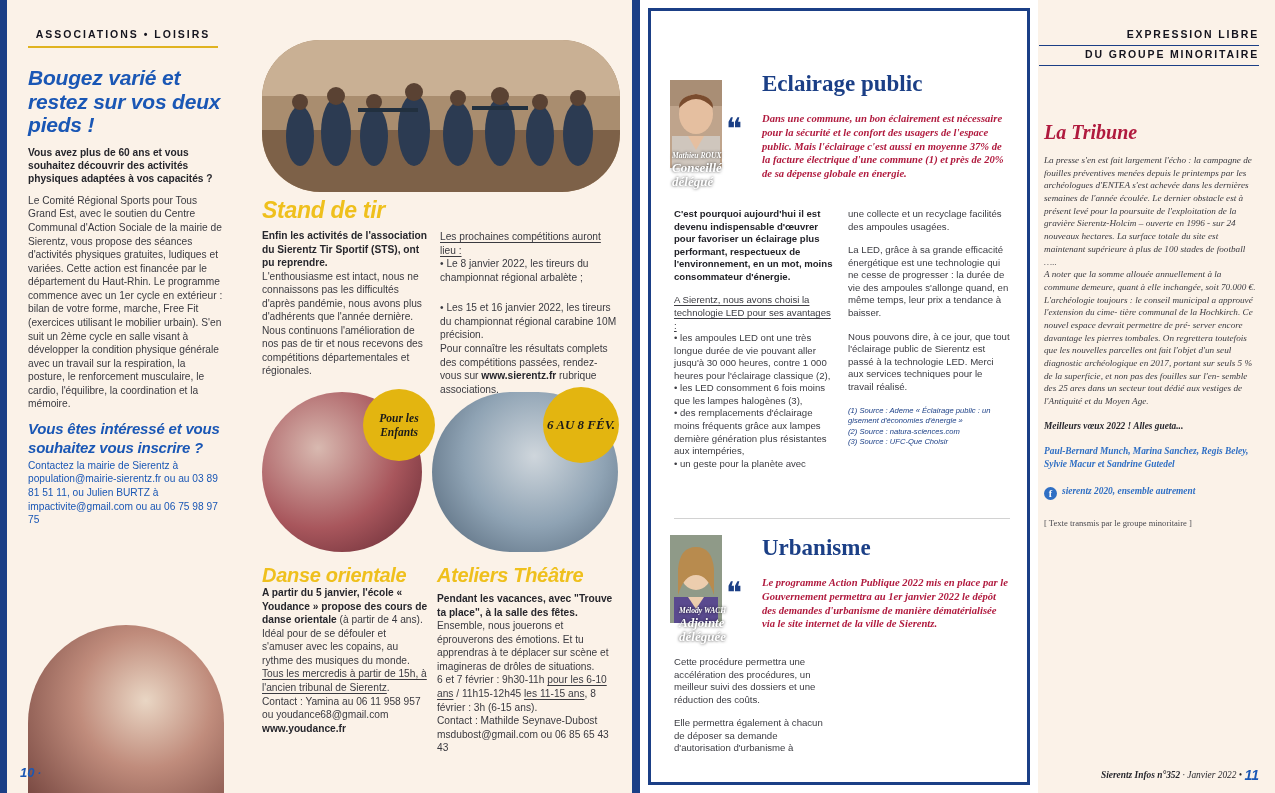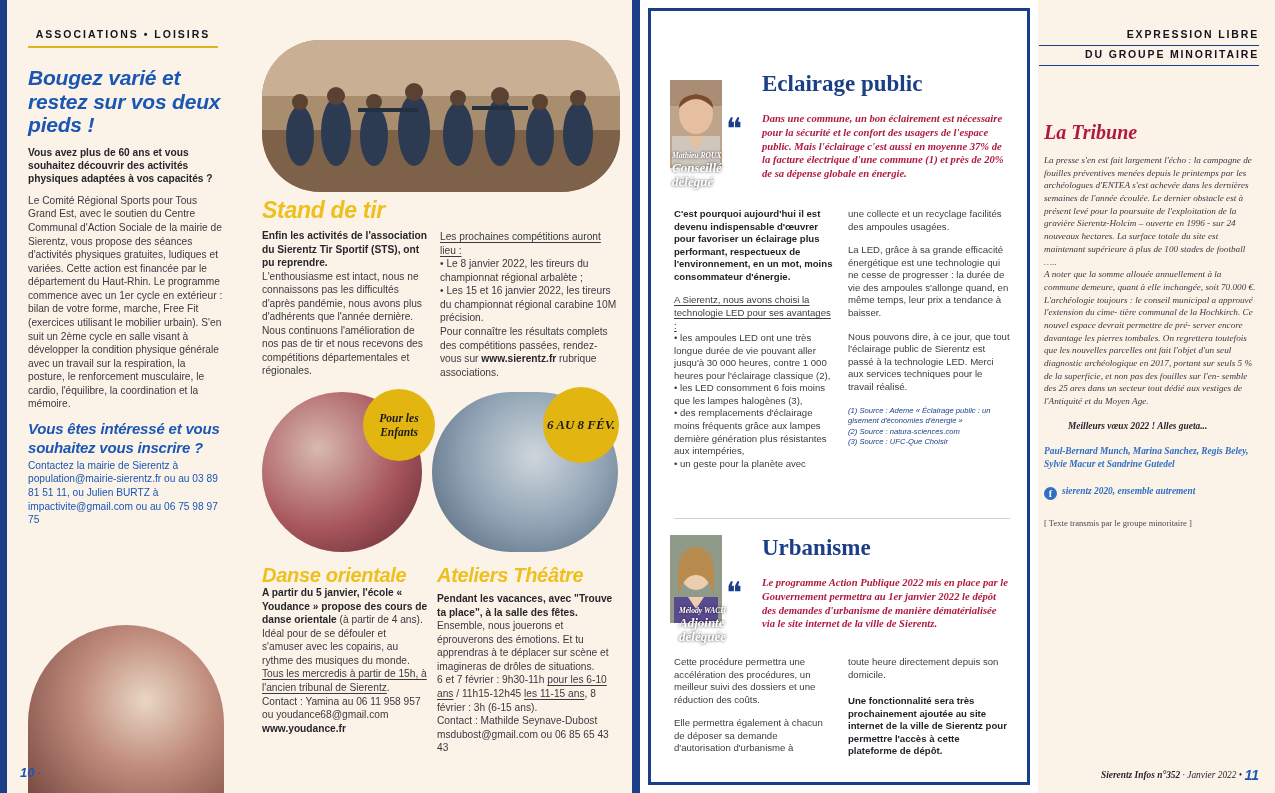--- a/index.html
+++ b/index.html
@@ -129,21 +129,21 @@
   .portrait-role { font-weight: 700; font-size: 13px; }
 
   .rp-body { font: 400 9.6px/1.31 "Liberation Sans", sans-serif; color: #3c3c42; }
   .rp-lead { font: 700 9.6px/1.31 "Liberation Sans", sans-serif; color: #232329; }
   .src { font: italic 400 7.6px/1.28 "Liberation Sans", sans-serif; color: #1b3f86; }
   .rule { position: absolute; height: 1px; background: #d2d2d2; }
 
   
   .trib-title { font: italic 700 20px/1 "Liberation Serif", serif; color: #b01a3e; }
   .trib-body { font: italic 400 9.2px/1.38 "Liberation Serif", serif; color: #3a3a40; }
-  .trib-bold { font: italic 700 9.4px/1.38 "Liberation Serif", serif; color: #26262c; margin-left: 24px; }
+  .trib-bold { font: italic 700 9.4px/1.38 "Liberation Serif", serif; color: #26262c; }
   .trib-blue { font: italic 700 9.4px/1.38 "Liberation Serif", serif; color: #2f6fc4; }
   .trib-note { font: 400 8.6px/1.3 "Liberation Serif", serif; color: #4a4a50; }
   .fb {
     display:inline-block; width: 13px; height: 13px; border-radius: 50%;
     background: #2f6fc4; color:#fff; font: 700 10px/13px "Liberation Serif", serif;
     text-align:center; vertical-align:-3px; margin-right:5px;
   }
 
   
   .pg-left { position: absolute; left: 20px; top: 766px;
@@ -223,21 +223,21 @@
   <div class="badge" id="badge-fev">6 AU 8 FÉV.</div>
 
   <div style="position:absolute;left:262px;top:198px;width:165px;">
     <div class="h-yellow" style="margin-bottom:7px;">Stand de tir</div>
     <p class="lead" style="margin-bottom:0;">Enfin les activités de l'association du Sierentz Tir Sportif (STS), ont pu reprendre.</p>
     <p class="body-t">L'enthousiasme est intact, nous ne connaissons pas les difficultés d'après pandémie, nous avons plus d'adhérents que l'année dernière. Nous continuons l'amélioration de nos pas de tir et nous recevons des compétitions départementales et régionales.</p>
   </div>
 
   <div style="position:absolute;left:440px;top:230px;width:178px;">
     <p class="body-t" style="margin-bottom:0;"><u class="ul">Les prochaines compétitions auront lieu :</u></p>
-    <p class="body-t" style="margin-bottom:0;">• Le 8 janvier 2022, les tireurs du championnat régional arbalète ;</p>
+    <p class="body-t" style="margin-bottom:17px;">• Le 8 janvier 2022, les tireurs du championnat régional arbalète ;</p>
     <p class="body-t" style="margin-bottom:0;">• Les 15 et 16 janvier 2022, les tireurs du championnat régional carabine 10M précision.</p>
     <p class="body-t" style="margin-bottom:0;"><span>Pour connaître les résultats complets des compétitions passées, rendez-vous sur </span><b class="bd">www.sierentz.fr</b><span> rubrique associations.</span></p>
   </div>
 
   <div style="position:absolute;left:262px;top:565px;width:166px;">
     <div class="h-yellow" style="font-size:20px;">Danse orientale</div>
     <p class="body-t" style="margin-bottom:0;"><b class="bd">A partir du 5 janvier, l'école « Youdance » propose des cours de danse orientale</b><span> (à partir de 4 ans). Idéal pour de se défouler et s'amuser avec les copains, au rythme des musiques du monde. </span><u class="ul">Tous les mercredis à partir de 15h, à l'ancien tribunal de Sierentz</u><span>.</span></p>
     <p class="body-t" style="margin-bottom:0;">Contact : Yamina au 06 11 958 957 ou youdance68@gmail.com</p>
     <p class="body-t" style="margin-bottom:0;"><b class="bd">www.youdance.fr</b></p>
   </div>
@@ -307,24 +307,20 @@
   <div class="art-title" style="position:absolute;left:762px;top:536px;">Urbanisme</div>
   <div class="qmark" style="position:absolute;left:726px;top:582px;">❝</div>
   <div class="quote" style="position:absolute;left:762px;top:576px;width:248px;">
     <span>Le programme Action Publique 2022 mis en place par le Gouvernement permettra au 1er janvier 2022 le dépôt des demandes d'urbanisme de manière dématérialisée via le site internet de la ville de Sierentz.</span>
   </div>
 
   <div style="position:absolute;left:674px;top:656px;width:160px;">
     <p class="rp-body" style="margin-bottom:11px;">Cette procédure permettra une accélération des procédures, un meilleur suivi des dossiers et une réduction des coûts.</p>
     <p class="rp-body">Elle permettra également à chacun de déposer sa demande d'autorisation d'urbanisme à</p>
   </div>
-  <div style="position:absolute;left:848px;top:656px;width:162px;">
-    <p class="rp-body" style="margin-bottom:14px;">toute heure directement depuis son domicile.</p>
-    <p class="rp-lead">Une fonctionnalité sera très prochainement ajoutée au site internet de la ville de Sierentz pour permettre l'accès à cette plateforme de dépôt.</p>
-  </div>
 
   <div style="position:absolute;left:1044px;top:122px;width:214px;">
     <div class="trib-title" style="margin-bottom:12px;">La Tribune</div>
     <p class="trib-body" style="margin-bottom:0;">La presse s'en est fait largement l'écho : la campagne de fouilles préventives menées depuis le printemps par les archéologues d'ENTEA s'est achevée dans les dernières semaines de l'année écoulée. Le dernier obstacle est à présent levé pour la poursuite de l'exploitation de la gravière Sierentz-Holcim – ouverte en 1996 - sur 24 nouveaux hectares. La surface totale du site est maintenant supérieure à plus de 100 stades de football …..</p>
     <p class="trib-body" style="margin-bottom:0;">A noter que la somme allouée annuellement à la commune demeure, quant à elle inchangée, soit 70.000 €.</p>
     <p class="trib-body" style="margin-bottom:12px;">L'archéologie toujours : le conseil municipal a approuvé l'extension du cime- tière communal de la Hochkirch. Ce nouvel espace devrait permettre de pré- server encore davantage les pierres tombales. On regrettera toutefois que les nouvelles parcelles ont fait l'objet d'un seul diagnostic archéologique en 2017, portant sur seuls 5 % de la superficie, et non pas des fouilles sur l'en- semble des 25 ares dans un secteur tout dédié aux vestiges de l'Antiquité et du Moyen Age.</p>
     <p class="trib-bold" style="margin-bottom:12px;">Meilleurs vœux 2022 ! Alles gueta...</p>
     <p class="trib-blue" style="margin-bottom:14px;">Paul-Bernard Munch, Marina Sanchez, Regis Beley, Sylvie Macur et Sandrine Gutedel</p>
     <p class="trib-blue" style="margin-bottom:18px;"><span class="fb">f</span><span>sierentz 2020, ensemble autrement</span></p>
     <p class="trib-note">[ Texte transmis par le groupe minoritaire ]</p>

